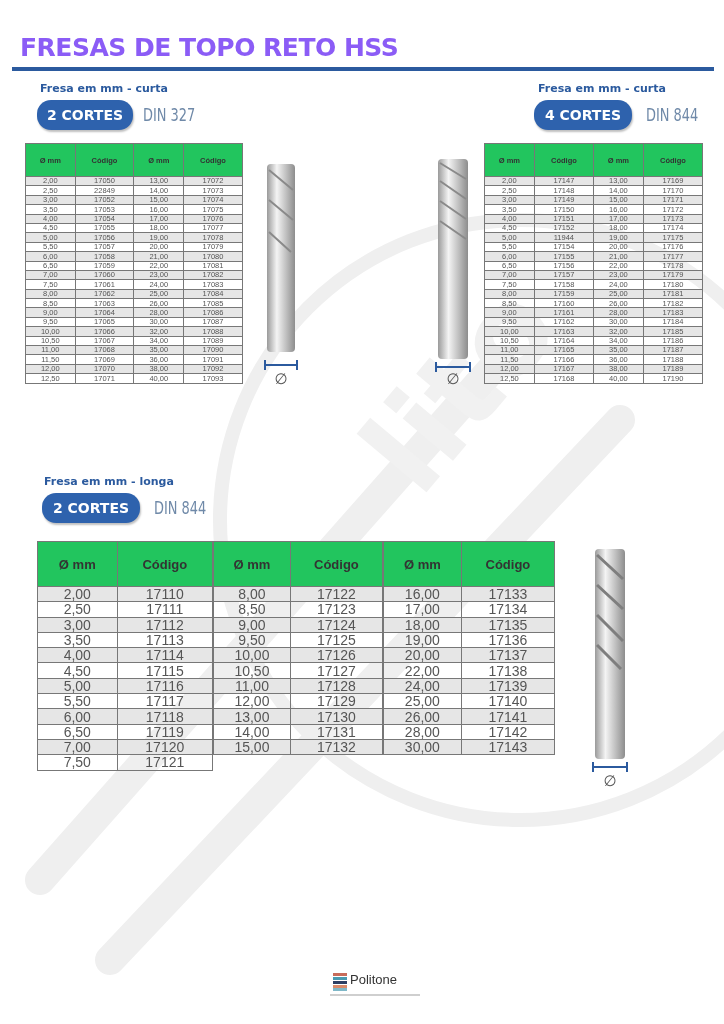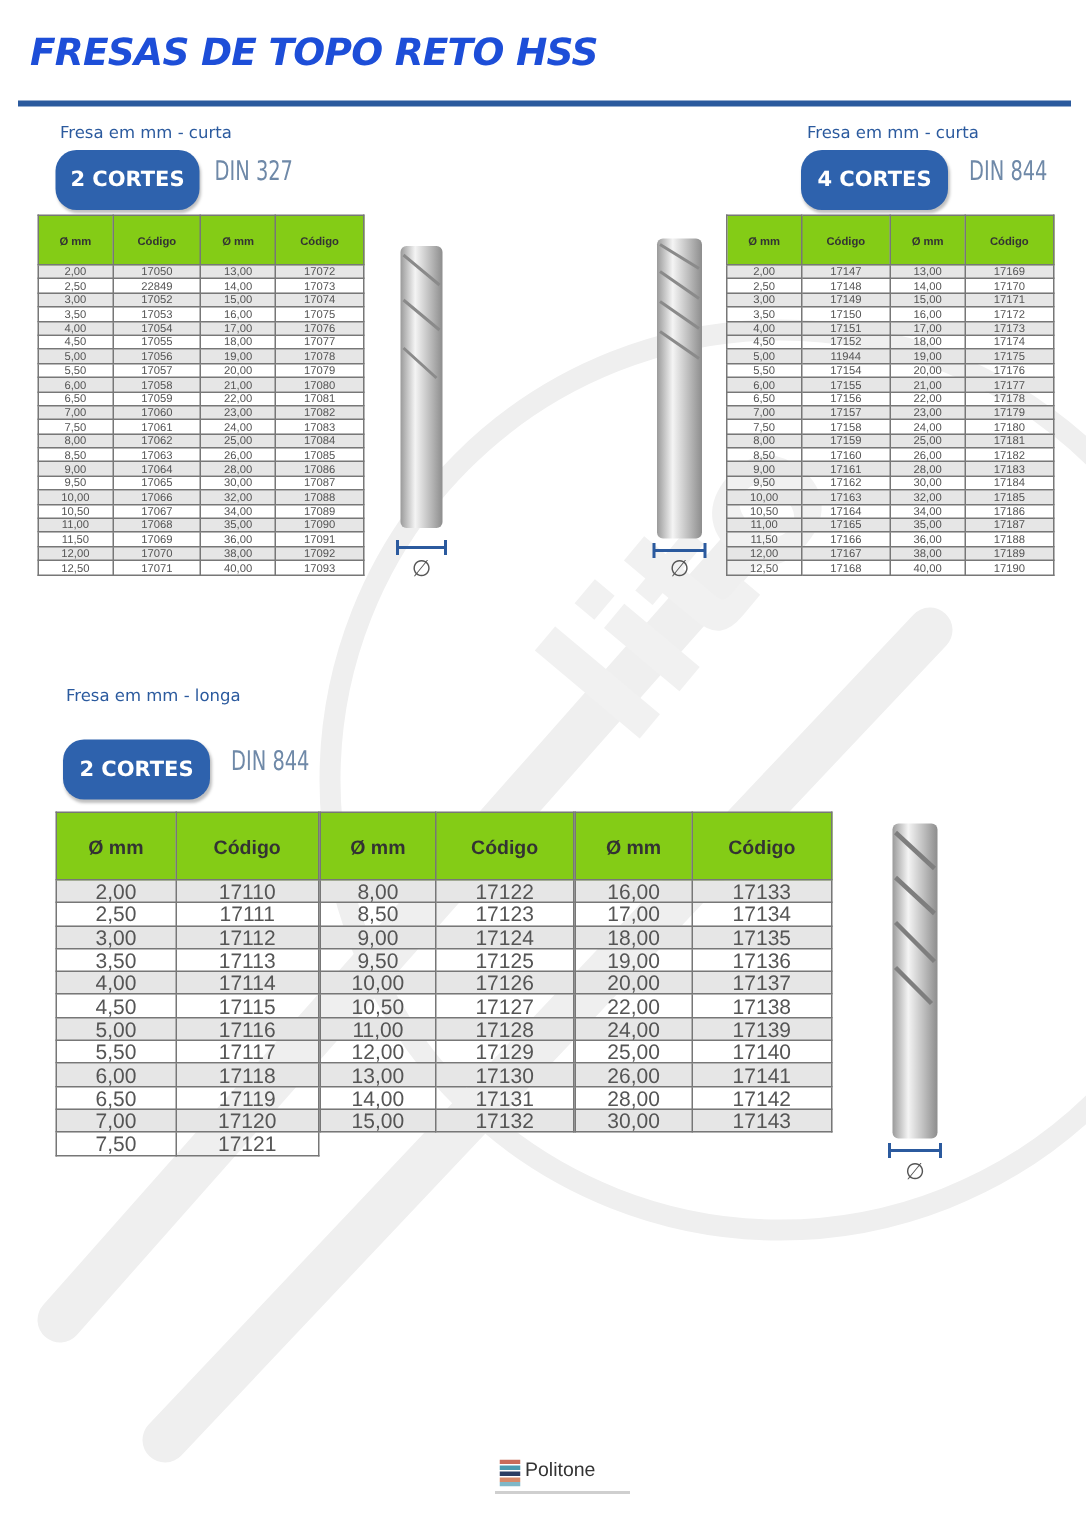--- a/index.html
+++ b/index.html
@@ -1,24 +1,24 @@
 <!DOCTYPE html>
 <html><head>
 <meta charset="utf-8">
 <style>
   html, body { margin:0; padding:0; }
   body { width:724px; height:1024px; background:#ffffff; position:relative; overflow:hidden; font-family:"Liberation Sans", sans-serif; color:#444; }
   .watermark { position:absolute; left:0; top:0; width:724px; height:1024px; pointer-events:none; }
-  .page-title { position:absolute; left:20px; top:20px; font-family:"DejaVu Sans", sans-serif; font-weight:bold; font-size:25px; color:#1d4ed8; letter-spacing:-0.5px;font-style:italic; }
+  .page-title { position:absolute; left:20px; top:33px; font-family:"DejaVu Sans", sans-serif; font-weight:bold; font-size:25px; color:#8b5cf6; letter-spacing:-0.5px; }
   .title-rule { position:absolute; left:12px; top:67px; width:702px; height:4px; background:#2b5a9e; }
-  .sub { position:absolute; font-family:"DejaVu Sans", sans-serif; font-weight:normal; font-size:11px; color:#2b5a9e; }
-  .badge { position:absolute; height:40px; border-radius:14px; background:#2e62ad; color:#fff; font-family:"DejaVu Sans", sans-serif; font-weight:bold; font-size:14px; display:flex; align-items:center; justify-content:center; box-shadow:1px 2px 2px rgba(0,0,0,0.25); }
+  .sub { position:absolute; font-family:"DejaVu Sans", sans-serif; font-weight:bold; font-size:11px; color:#2b5a9e; }
+  .badge { position:absolute; height:30px; border-radius:14px; background:#2e62ad; color:#fff; font-family:"DejaVu Sans", sans-serif; font-weight:bold; font-size:14px; display:flex; align-items:center; justify-content:center; box-shadow:1px 2px 2px rgba(0,0,0,0.25); }
   .din { position:absolute; font-family:"DejaVu Sans Condensed","DejaVu Sans", sans-serif; font-size:18px; color:#6f89a8; transform:scaleX(0.8); transform-origin:left center; }
   table.spec { position:absolute; border-collapse:collapse; color:#555; }
-  table.spec th { font-weight:bold; color:#333; border:1px solid #777; background:#84cc16; }
+  table.spec th { font-weight:bold; color:#333; border:1px solid #777; background:#22c55e; }
   table.spec td { border:1px solid #777; text-align:center; padding:0; line-height:1; }
   table.spec tr.alt td { background:#e6e6e6; }
   table.small { font-size:7.5px; }
   table.small th { height:30px; font-size:7.5px; }
   table.small td { height:8.4px; }
   table.big { font-size:14px; }
   table.big th { height:42px; font-size:13px; }
   table.big td { height:14.3px; }
   .tool { position:absolute; }
   .footer-logo { position:absolute; left:330px; top:970px; width:90px; height:30px; }
@@ -358,21 +358,21 @@
 
 <svg class="tool" style="left:428px;top:155px;" width="50" height="230" viewBox="0 0 50 230">
   <rect x="10" y="4" width="30" height="200" rx="4" fill="url(#g1)"></rect>
   <path d="M12 8 L38 24 M12 26 L38 44 M12 46 L38 64 M12 66 L38 84" stroke="#8a8a8a" stroke-width="2" fill="none"></path>
   <line x1="8" y1="212" x2="42" y2="212" stroke="#2b5a9e" stroke-width="2"></line>
   <line x1="8" y1="207" x2="8" y2="217" stroke="#2b5a9e" stroke-width="2"></line>
   <line x1="42" y1="207" x2="42" y2="217" stroke="#2b5a9e" stroke-width="2"></line>
   <text x="25" y="229" text-anchor="middle" font-family="DejaVu Sans, sans-serif" font-size="15" fill="#555">∅</text>
 </svg>
 
-<div class="sub" style="left:44px;top:457px;text-align:right;">Fresa em mm - longa</div>
+<div class="sub" style="left:44px;top:475px;text-align:right;">Fresa em mm - longa</div>
 <div class="badge" style="left:42px;top:493px;width:98px;">2 CORTES</div>
 <div class="din" style="left:154px;top:497px;">DIN 844</div>
 
 <table class="spec big" style="left:37px;top:541px;width:176px;">
   <thead>
       <tr>
     <th>Ø mm</th>
     <th>Código</th>
   </tr>
     </thead>

